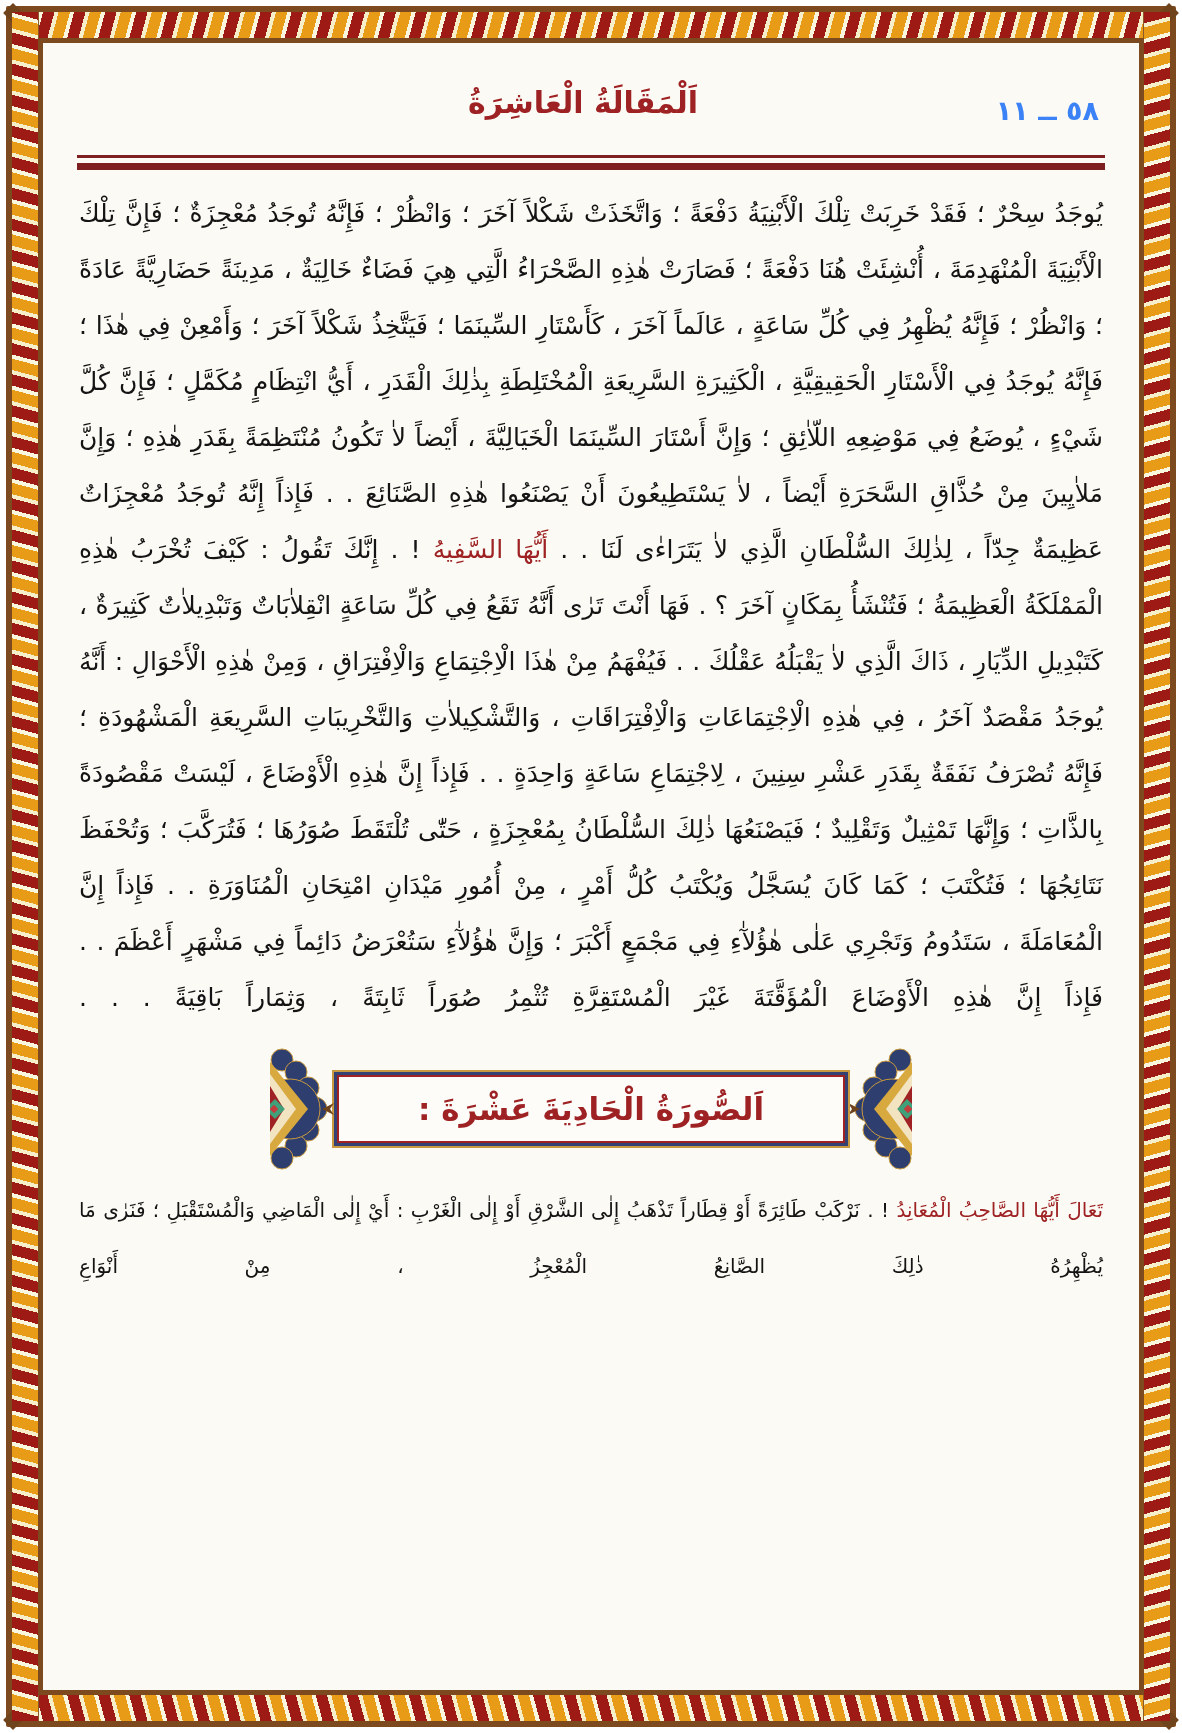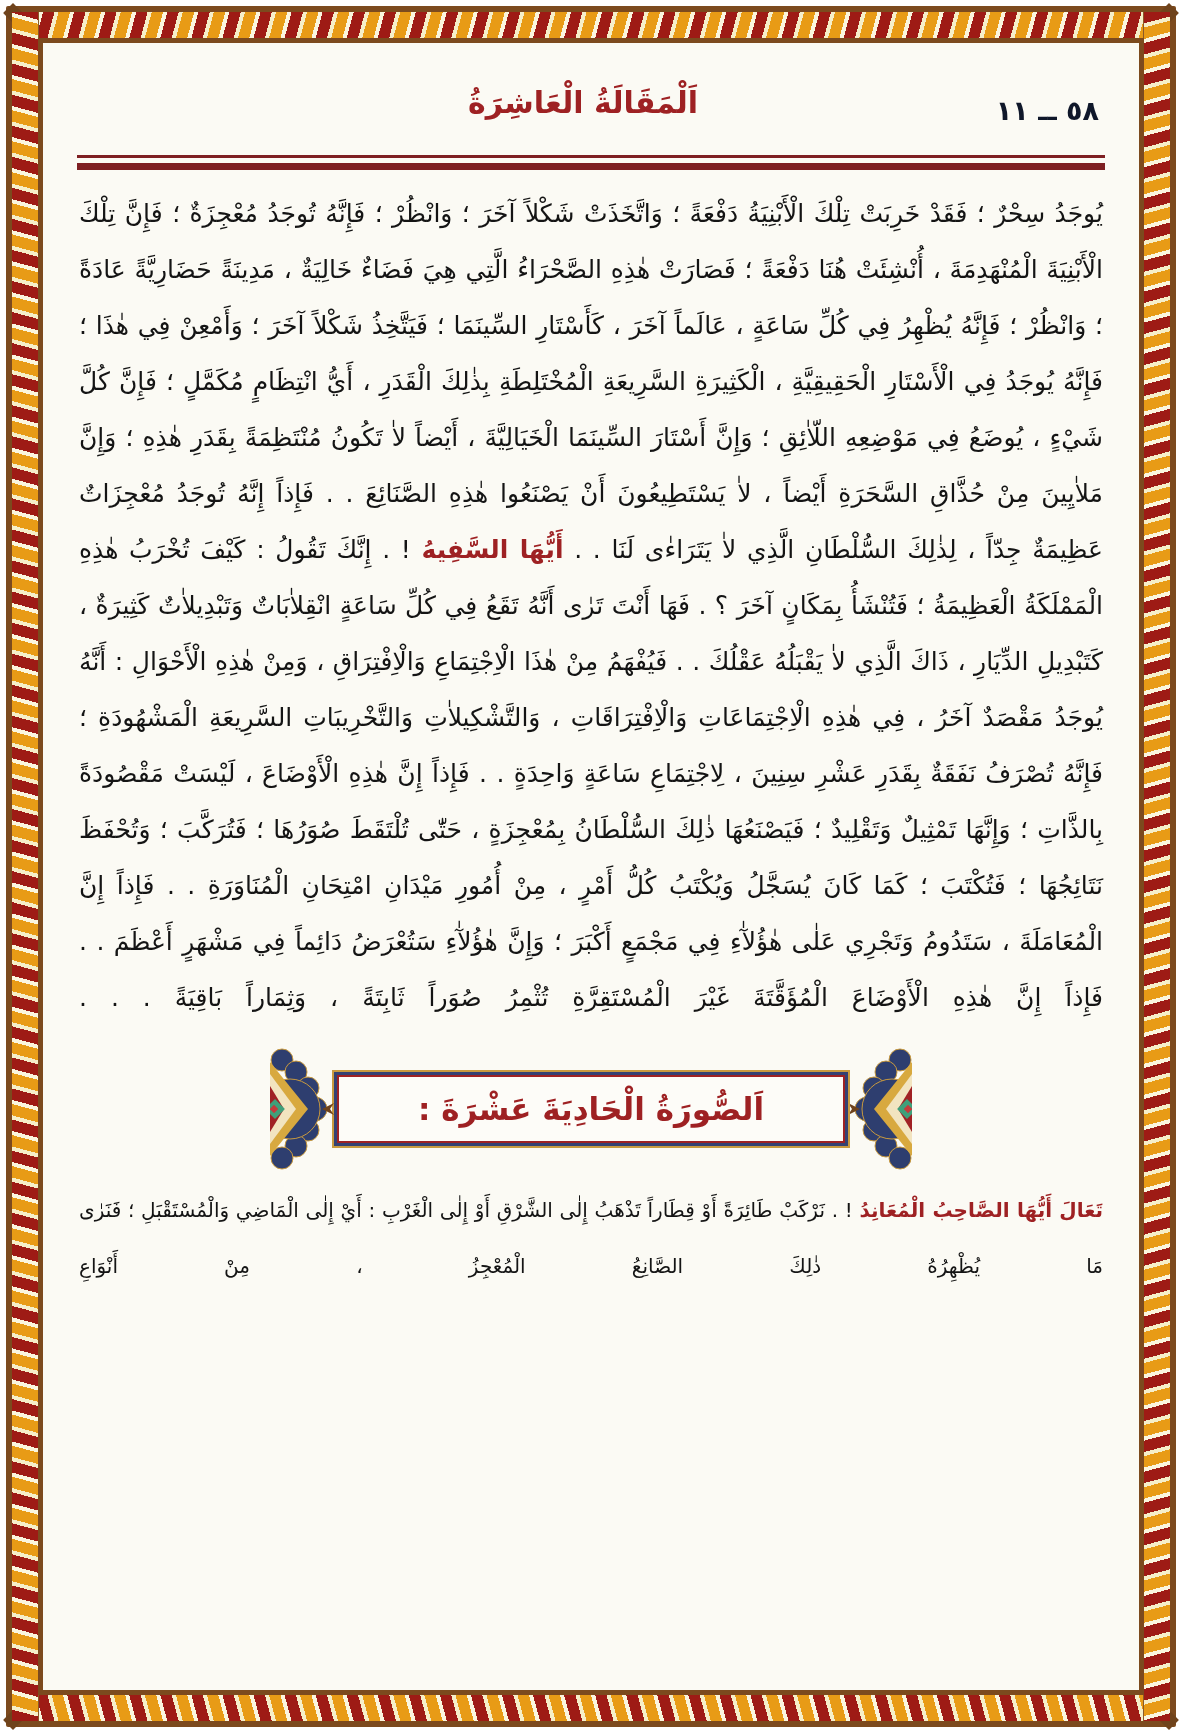--- a/index.html
+++ b/index.html
@@ -30,33 +30,33 @@
 
   
   .content{
     position:absolute;inset:43px;background:#FBFAF4;
     padding:34px 34px 0 34px;box-sizing:border-box;overflow:hidden;
     direction:rtl;
   }
   .page-header{position:relative;height:64px;margin-top:6px;}
   .page-number{
     position:absolute;left:auto;right:6px;top:12px;
-    color:#0f172a;font-weight:bold;font-size:27px;letter-spacing:2px;
+    color:#3b82f6;font-weight:bold;font-size:27px;letter-spacing:2px;
   }
   .page-title{
     position:absolute;left:0;right:16px;top:2px;text-align:center;
     color:#9E2123;font-weight:bold;font-size:30px;
   }
   .double-rule{height:5px;border-top:3px solid #7E1F22;border-bottom:7px solid #7E1F22;margin-top:8px;}
 
   .body-par{
     color:#141414;font-size:25px;line-height:56px;
     text-align:justify;text-align-last:justify;margin:16px 2px 0 2px;
   }
-  .seg-red{color:#9E2123;font-weight:bold;}
+  .seg-red{color:#9E2123;font-weight:normal;}
   .seg-black{color:#141414;}
 
   .red-par{
     color:#A02124;font-weight:bold;font-size:26px;line-height:58px;
     text-align:justify;margin:14px 2px 0 2px;text-indent:52px;
   }
 
   
   .section-box-wrap{display:flex;align-items:center;justify-content:center;margin:20px 0 6px 0;}
   .ornament{width:64px;height:126px;flex:0 0 auto;}

